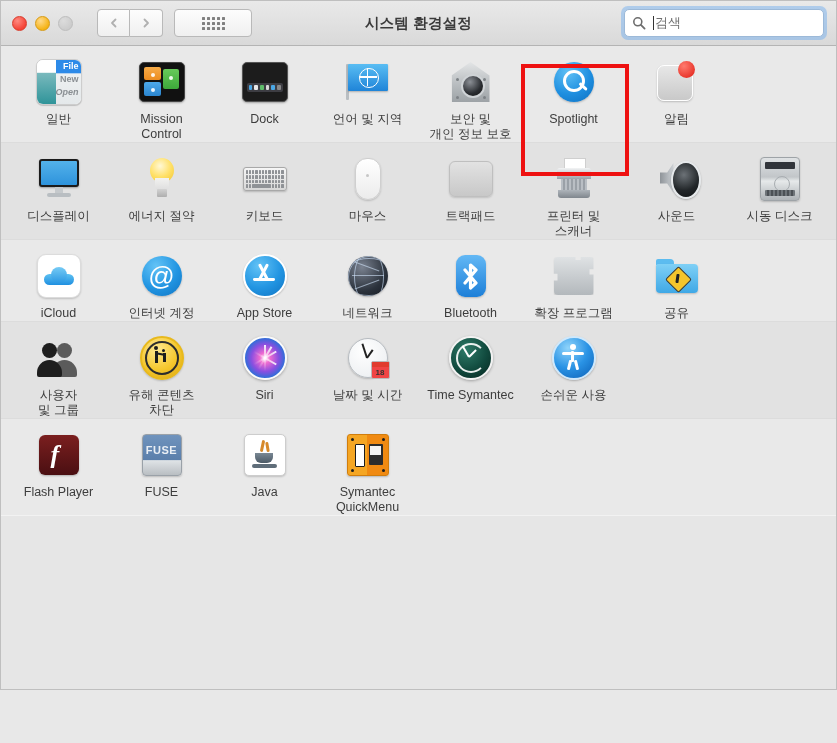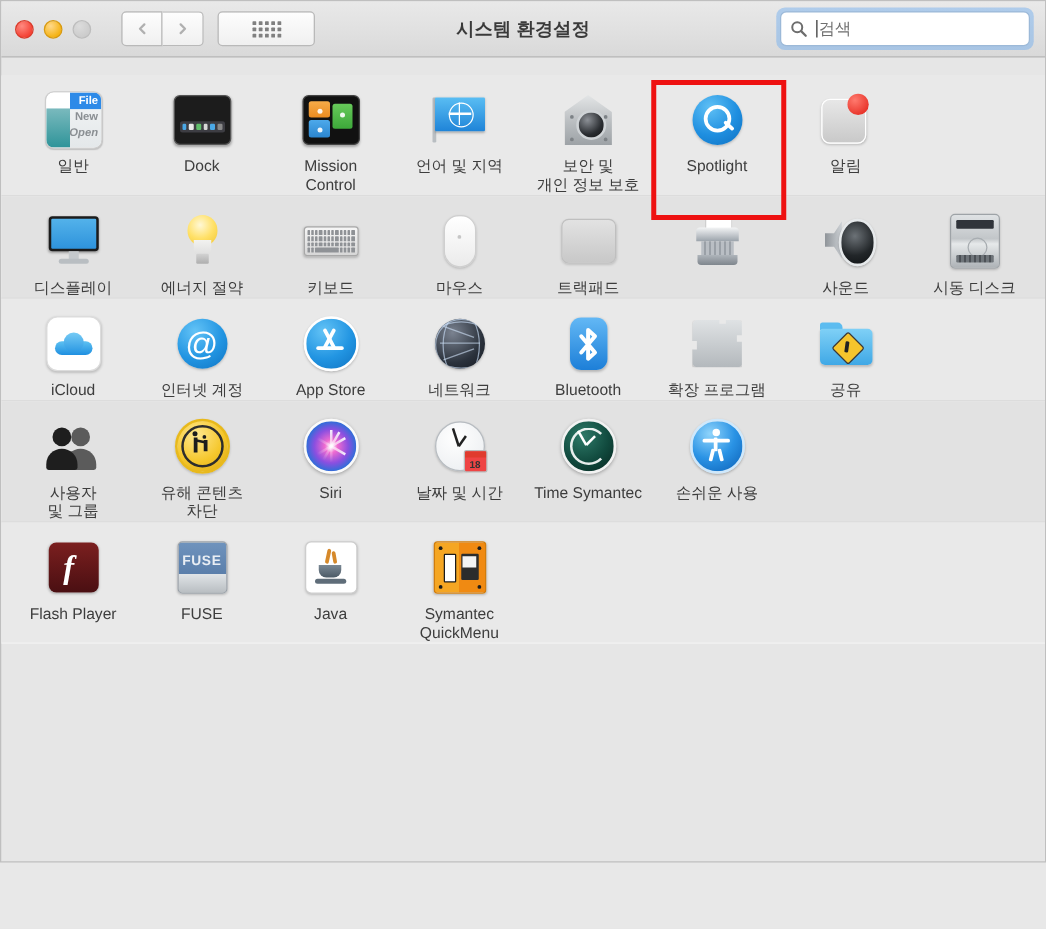--- a/index.html
+++ b/index.html
@@ -92,21 +92,21 @@
   }
   .mag { width: 14px; height: 14px; flex: 0 0 auto; }
   .mag circle { fill: none; stroke: #6d6d6d; stroke-width: 1.6; }
   .mag line { stroke: #6d6d6d; stroke-width: 1.8; stroke-linecap: round; }
   .caret {
     width: 1px; height: 14px; background: #333; margin-left: 7px; margin-right: 1px;
   }
   .searchtext { font-size: 13px; color: #6f6f6f; }
 
   
-  .content { position: relative; margin-top: 14px; }
+  .content { position: relative; }
   .prefrow {
     position: relative;
     box-sizing: border-box;
     border-bottom: 1px solid #dcdcdc;
     box-shadow: 0 1px 0 #f2f2f2;
   }
   .prefrow.band-a { background: #e9e9e9; }
   .prefrow.band-b { background: #e2e2e2; }
   .prefrow.last { border-bottom: none; }
   .rowgrid {
@@ -466,51 +466,51 @@
               <div class="t2">New</div>
               <div class="t3">Open</div>
             </div>
           </div>
           <div class="celllabel">일반</div>
         </div>
 
 
         <div class="cell">
           <div class="iconbox">
+            <div class="ic-mission">
+              <div class="w1"></div>
+                <div class="w2"></div>
+                <div class="w3"></div>
+              <div class="dot" style="left:11px;top:10px"></div>
+              <div class="dot" style="left:29px;top:13px"></div>
+              <div class="dot" style="left:11px;top:25px"></div>
+            </div>
+          </div>
+          <div class="celllabel">Mission
+Control</div>
+        </div>
+
+        <div class="cell">
+          <div class="iconbox">
             <div class="ic-dock">
               <div class="tray">
                 <i style="background:#4aa8e6"></i>
                   <i style="background:#e8e8e8"></i>
                   <i style="background:#5fbd6a"></i>
                 <i style="background:#d8d8d8"></i>
                   <i style="background:#4aa8e6"></i>
                   <i style="background:#888"></i>
               </div>
             </div>
           </div>
           <div class="celllabel">Dock</div>
         </div>
 
         <div class="cell">
           <div class="iconbox">
-            <div class="ic-mission">
-              <div class="w1"></div>
-                <div class="w2"></div>
-                <div class="w3"></div>
-              <div class="dot" style="left:11px;top:10px"></div>
-              <div class="dot" style="left:29px;top:13px"></div>
-              <div class="dot" style="left:11px;top:25px"></div>
-            </div>
-          </div>
-          <div class="celllabel">Mission
-Control</div>
-        </div>
-
-        <div class="cell">
-          <div class="iconbox">
             <div class="ic-flag">
                 <div class="pole"></div>
                 <div class="cloth"></div>
                 <div class="globe"></div>
               </div>
           </div>
           <div class="celllabel">언어 및 지역</div>
         </div>
 
         <div class="cell">
@@ -653,20 +653,22 @@
 
         <div class="cell">
           <div class="iconbox">
             <div class="ic-printer">
                 <div class="paper"></div>
                 <div class="top"></div>
                 <div class="mid"></div>
                 <div class="bot"></div>
               </div>
           </div>
+          <div class="celllabel">프린터 및
+스캐너</div>
         </div>
 
         <div class="cell">
           <div class="iconbox">
             <div class="ic-sound">
                 <div class="cone"></div>
                 <div class="drum"></div>
               </div>
           </div>
           <div class="celllabel">사운드</div>

